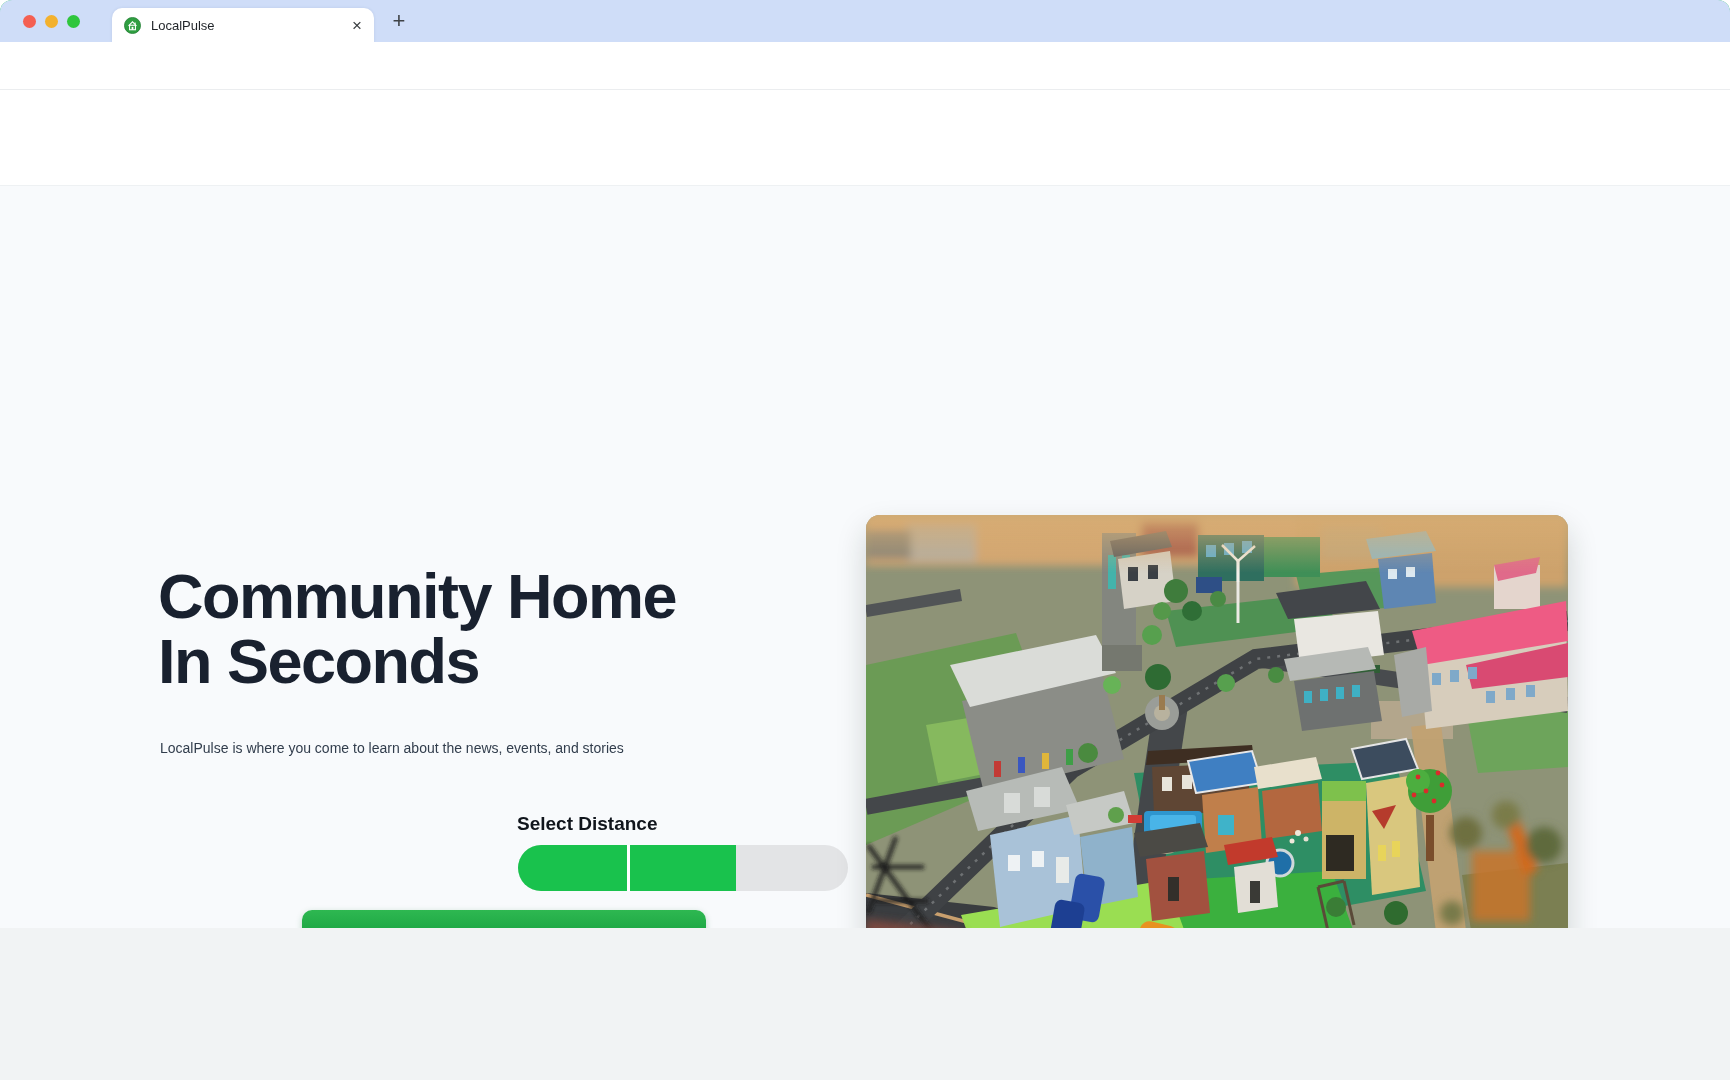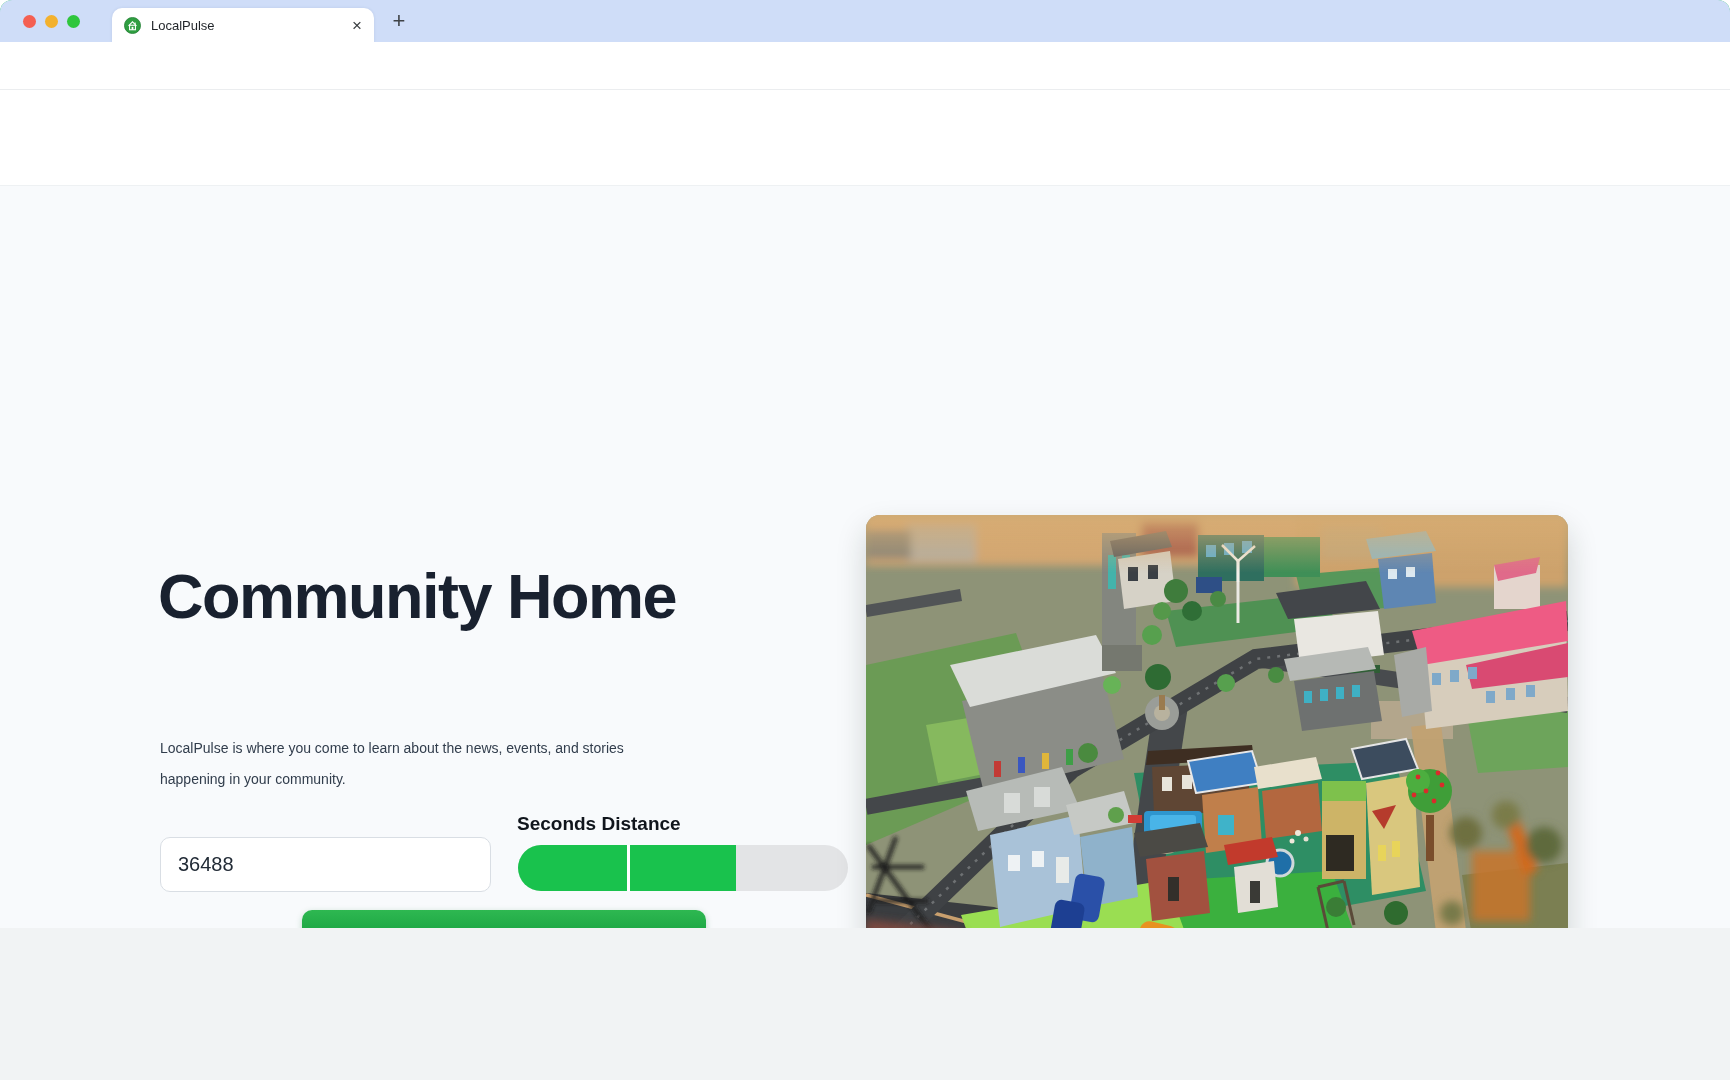--- a/index.html
+++ b/index.html
@@ -146,27 +146,26 @@
     <div class="nav">
       <span>Home</span>
       <span>Features</span>
       <span>About</span>
     </div>
   </div>
 
   <div class="hero">
     <div class="hero-title">
       <div>Community Home</div>
+      <div>In Seconds</div>
     </div>
     <div class="hero-desc">
       <div>LocalPulse is where you come to learn about the news, events, and stories</div>
-      <div>happening in your community.</div>
-    </div>
-    <input class="zip-input" value="36488" style="">
-    <div class="dist-label">Seconds Distance</div>
+    </div>
+    <div class="dist-label">Select Distance</div>
     <div class="slider">
       <div class="slider-fill" style="width: 66%;"></div>
       <div class="slider-divider" style="left: 33%;"></div>
     </div>
     <button class="cta">Explore</button>
 
     <div class="photo">
       <svg width="702" height="507" viewBox="0 0 702 507">
         <defs>
           <filter id="pb4" x="-20%" y="-20%" width="140%" height="140%">

